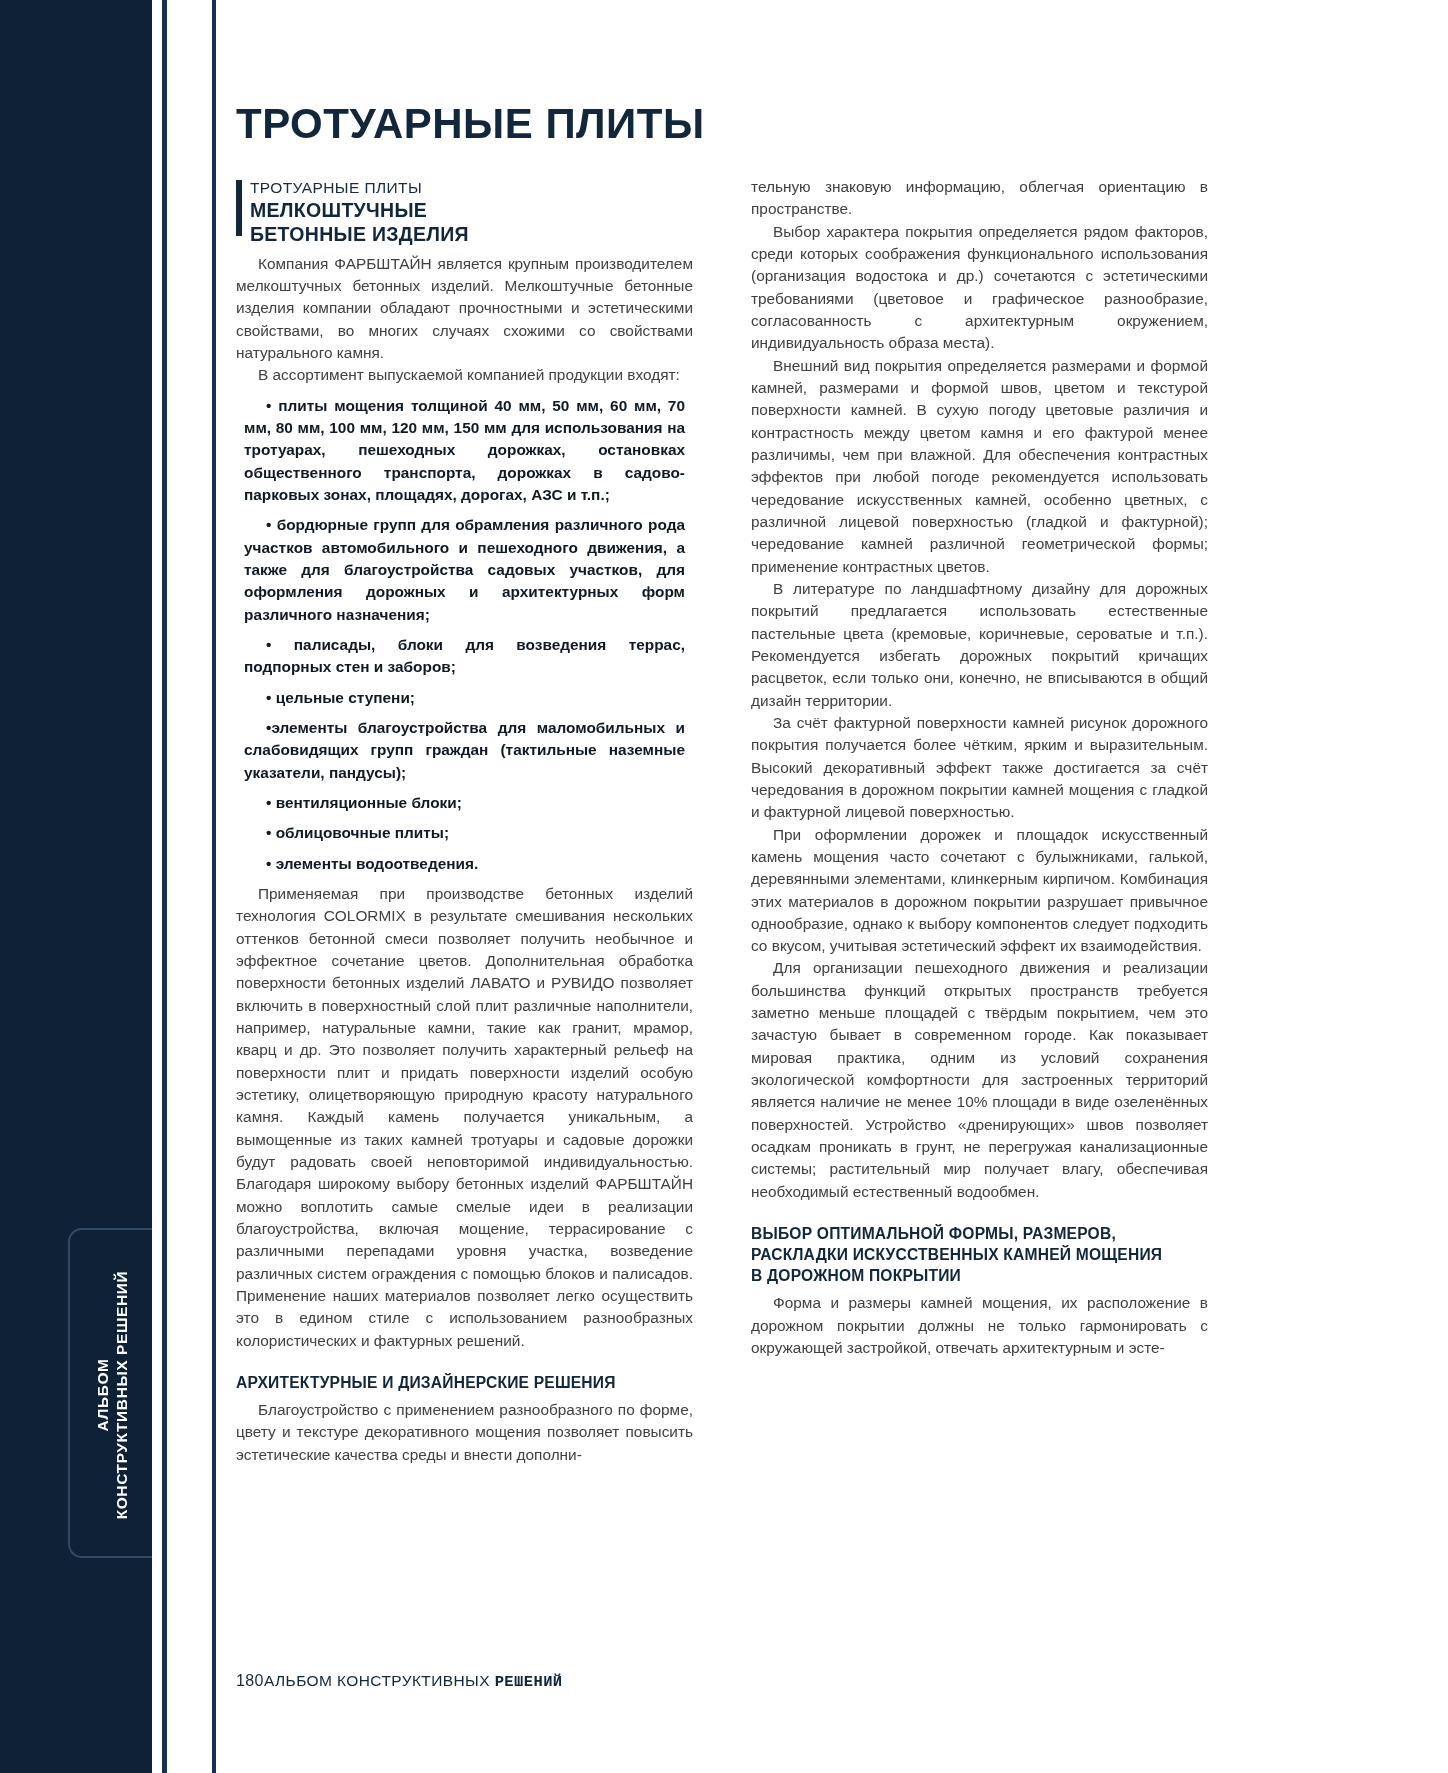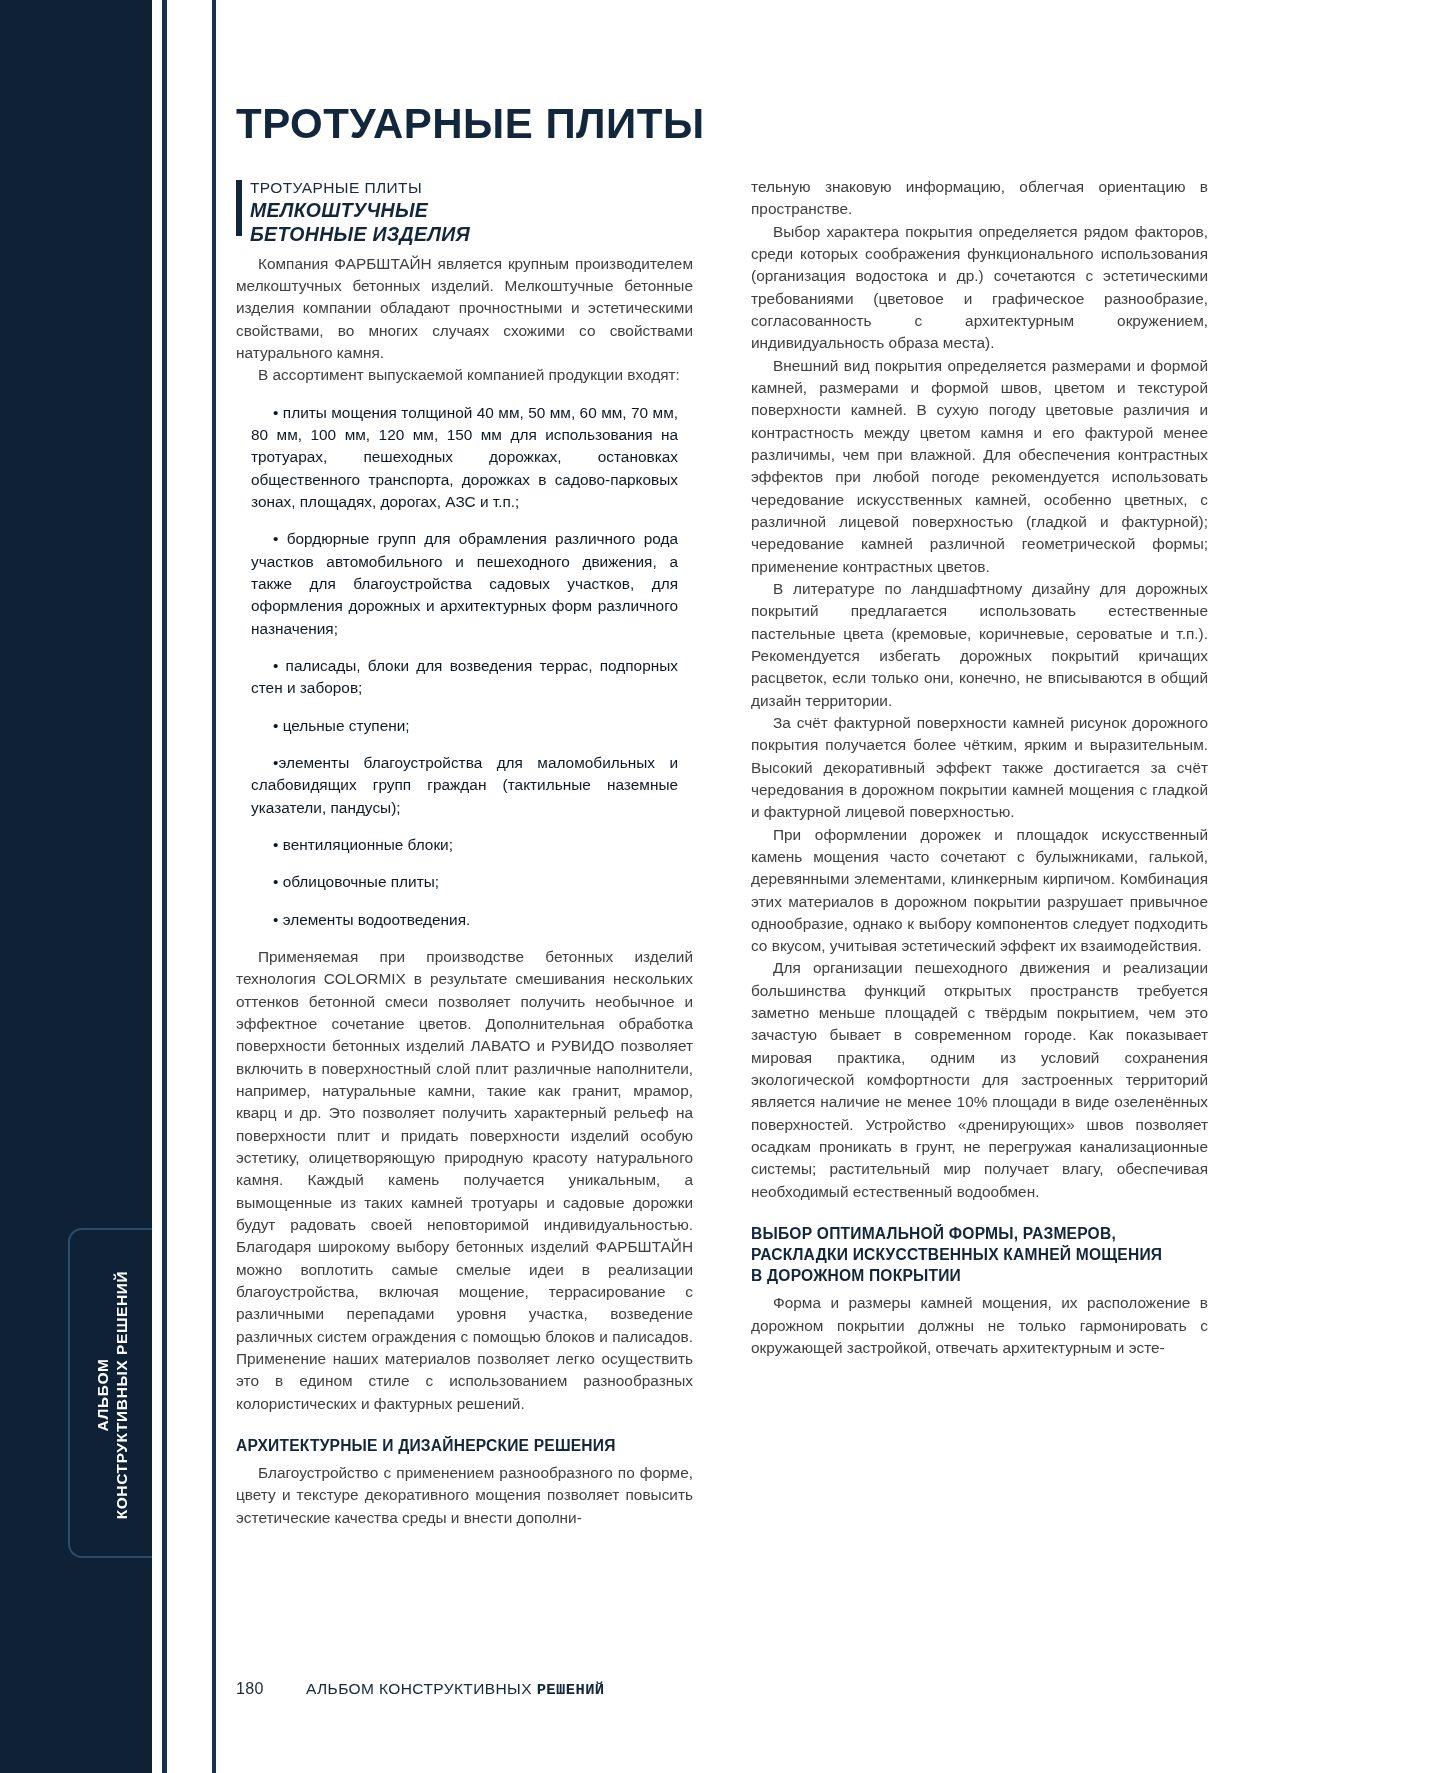--- a/index.html
+++ b/index.html
@@ -150,47 +150,46 @@
     line-height: 1.45;
     color: #404040;
     text-align: justify;
     text-indent: 22px;
     hyphens: auto;
   }
   p.body.noindent {
     text-indent: 0;
   }
   p.bullet {
-    margin: 15px;
+    margin: 8px;
     font-size: 15.4px;
     line-height: 1.45;
     color: #101a25;
     text-align: justify;
     text-indent: 22px;
+    font-weight: bold;
   }
   .subhead {
     margin: 20px 0 6px 0;
     font-size: 15.6px;
     font-weight: bold;
     color: #12263c;
     letter-spacing: 0.2px;
     line-height: 1.35;
     text-transform: uppercase;
   }
   .footer {
     position: absolute;
     left: 0;
     top: 1672px;
     display: flex;
     align-items: baseline;
-    gap: 42px;
     font-size: 15.5px;
     color: #12263c;
     letter-spacing: 0.4px;
-    margin-top: 8px;
   }
   .footer .pageno {
     font-size: 16px;
     color: #1c2b3a;
   }
   .footer b {
     font-weight: bold;
     font-family: Liberation Mono, monospace;
   }
   .right-edge {
@@ -222,21 +221,21 @@
 
     <div class="doc-title">ТРОТУАРНЫЕ ПЛИТЫ</div>
 
     <div class="columns">
 
       <div class="col">
 
         <div class="section-head">
           <div class="bar"></div>
           <div class="kicker">ТРОТУАРНЫЕ ПЛИТЫ</div>
-          <div class="head-strong" style="white-space: pre-line; font-style: italic;">МЕЛКОШТУЧНЫЕ
+          <div class="head-strong" style="white-space: pre-line;">МЕЛКОШТУЧНЫЕ
 БЕТОННЫЕ ИЗДЕЛИЯ</div>
         </div>
 
         <p class="body">Компания ФАРБШТАЙН является крупным производителем мелкоштучных бетонных изделий. Мелкоштучные бетонные изделия компании обладают прочностными и эстетическими свойствами, во многих случаях схожими со свойствами натурального камня.</p>
         <p class="body">В ассортимент выпускаемой компанией продукции входят:</p>
 
         <p class="bullet">• плиты мощения толщиной 40 мм, 50 мм, 60 мм, 70 мм, 80 мм, 100 мм, 120 мм, 150 мм для использования на тротуарах, пешеходных дорожках, остановках общественного транспорта, дорожках в садово-парковых зонах, площадях, дорогах, АЗС и т.п.;</p>
         <p class="bullet">• бордюрные групп для обрамления различного рода участков автомобильного и пешеходного движения, а также для благоустройства садовых участков, для оформления дорожных и архитектурных форм различного назначения;</p>
         <p class="bullet">• палисады, блоки для возведения террас, подпорных стен и заборов;</p>
         <p class="bullet">• цельные ступени;</p>

